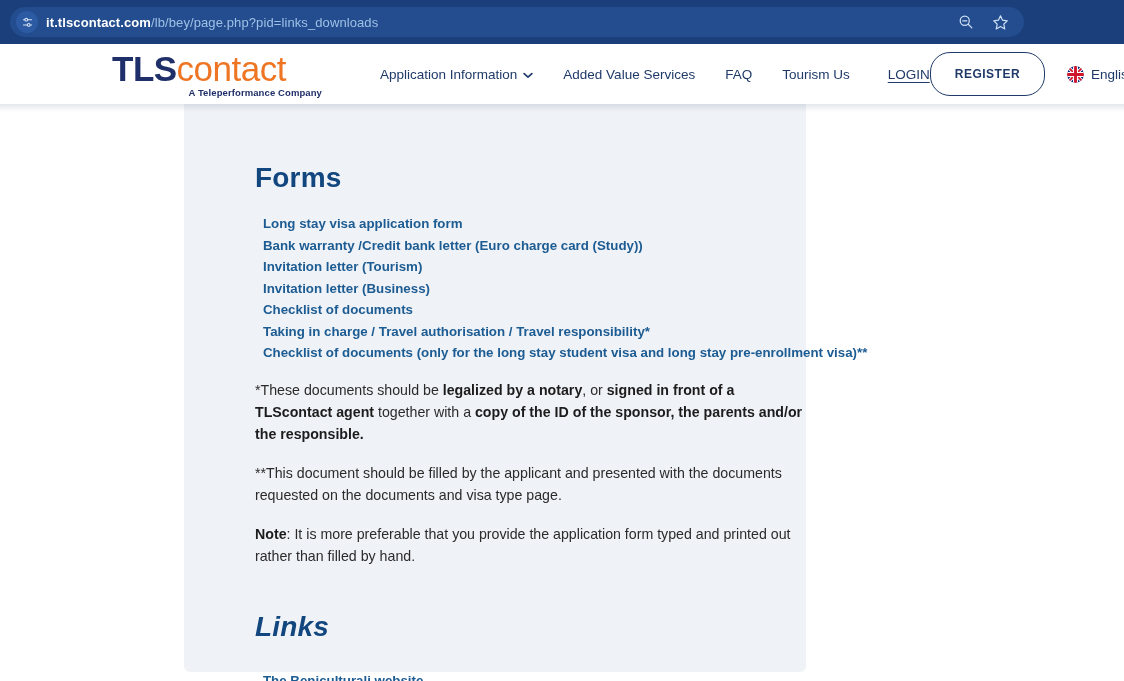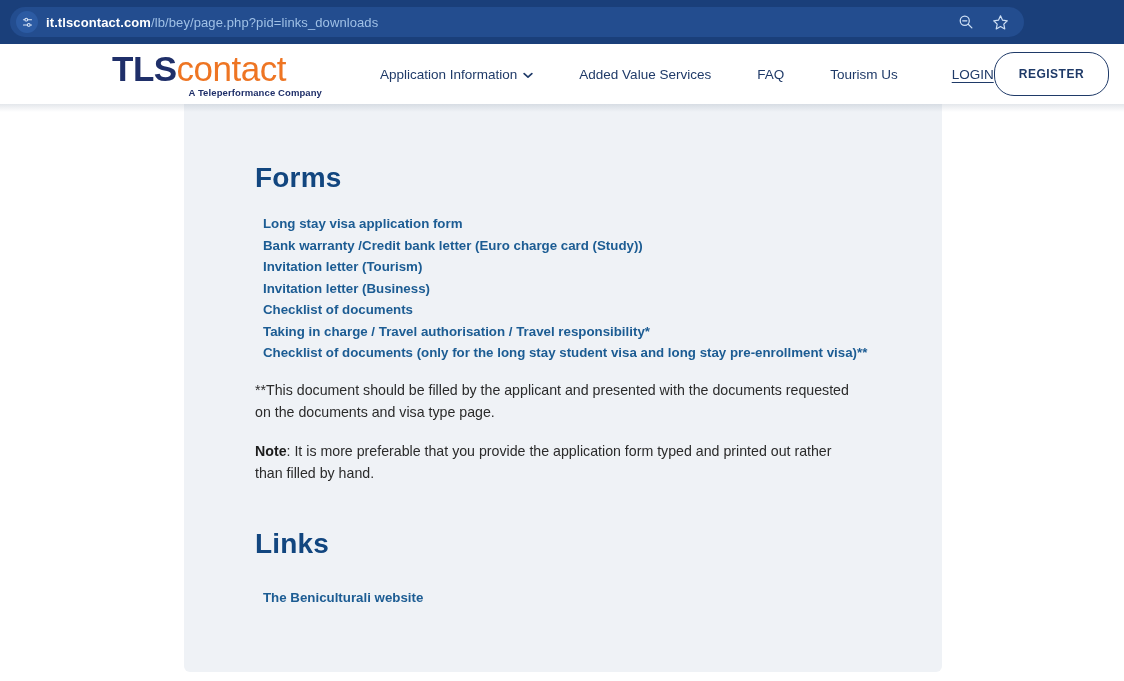--- a/index.html
+++ b/index.html
@@ -83,21 +83,21 @@
     font-size: 9.5px;
     font-weight: 700;
     color: #1f2f69;
     text-align: right;
     margin-top: 1px;
     letter-spacing: .1px;
   }
 
   .main-nav {
     display: flex;
-    gap: 46px;
+    gap: 30px;
     margin-left: 58px;
   }
   .nav-item {
     font-size: 13.5px;
     color: #1f3a68;
     font-weight: 500;
     white-space: nowrap;
     cursor: pointer;
     display: flex;
     align-items: center;
@@ -146,21 +146,21 @@
     position: absolute;
     top: 0; left: 0; right: 0;
     height: 8px;
     background: linear-gradient(to bottom, rgba(120,135,155,.20), rgba(120,135,155,0));
     z-index: 3;
   }
   .content-card {
     position: absolute;
     left: 184px;
     top: 0;
-    width: 758px;
+    width: 622px;
     height: 568px;
     background: #eff2f6;
     border-bottom-left-radius: 6px;
     border-bottom-right-radius: 6px;
   }
   .card-inner { padding: 58px 0 0 71px; }
 
   h2.section-title {
     color: #12467f;
     font-size: 28px;
@@ -183,21 +183,21 @@
   p.body-text {
     color: #2b2b2b;
     font-size: 14.2px;
     line-height: 22px;
     max-width: 600px;
     margin-top: 17px;
   }
   p.body-text b { font-weight: 700; color: #1c1c1c; }
 
   .links-section { margin-top: 44px; }
-  .links-section h2.section-title { margin-bottom: 28px; }
+  .links-section h2.section-title { margin-bottom: 28px; font-style: italic; }
 </style>
 </head>
 <body>
 
 <div class="browser-bar">
   <div class="omnibox">
     <span class="site-settings-icon">
       <svg width="13" height="13" viewBox="0 0 16 16" fill="none" stroke="#dbe7f7" stroke-width="1.3" stroke-linecap="round">
         <circle cx="6.5" cy="4.5" r="1.7" fill="none"></circle>
         <line x1="8.8" y1="4.5" x2="13" y2="4.5"></line>
@@ -291,20 +291,21 @@
         <ul class="link-list">
           <li><a class="doc-link">Long stay visa application form</a></li>
           <li><a class="doc-link">Bank warranty /Credit bank letter (Euro charge card (Study))</a></li>
           <li><a class="doc-link">Invitation letter (Tourism)</a></li>
           <li><a class="doc-link">Invitation letter (Business)</a></li>
           <li><a class="doc-link">Checklist of documents</a></li>
           <li><a class="doc-link">Taking in charge / Travel authorisation / Travel responsibility*</a></li>
           <li><a class="doc-link">Checklist of documents (only for the long stay student visa and long stay pre-enrollment visa)**</a></li>
         </ul>
 
+        <p class="body-text"><span>*These documents should be </span><b>legalized by a notary</b><span>, or </span><b>signed in front of a TLScontact agent</b><span> together with a </span><b>copy of the ID of the sponsor, the parents and/or the responsible.</b></p>
 
         <p class="body-text">**This document should be filled by the applicant and presented with the documents requested on the documents and visa type page.</p>
 
         <p class="body-text"><b>Note</b><span>: It is more preferable that you provide the application form typed and printed out rather than filled by hand.</span></p>
       </section>
 
       <section class="links-section">
         <h2 class="section-title">Links</h2>
         <ul class="link-list">
           <li><a class="doc-link">The Beniculturali website</a></li>

